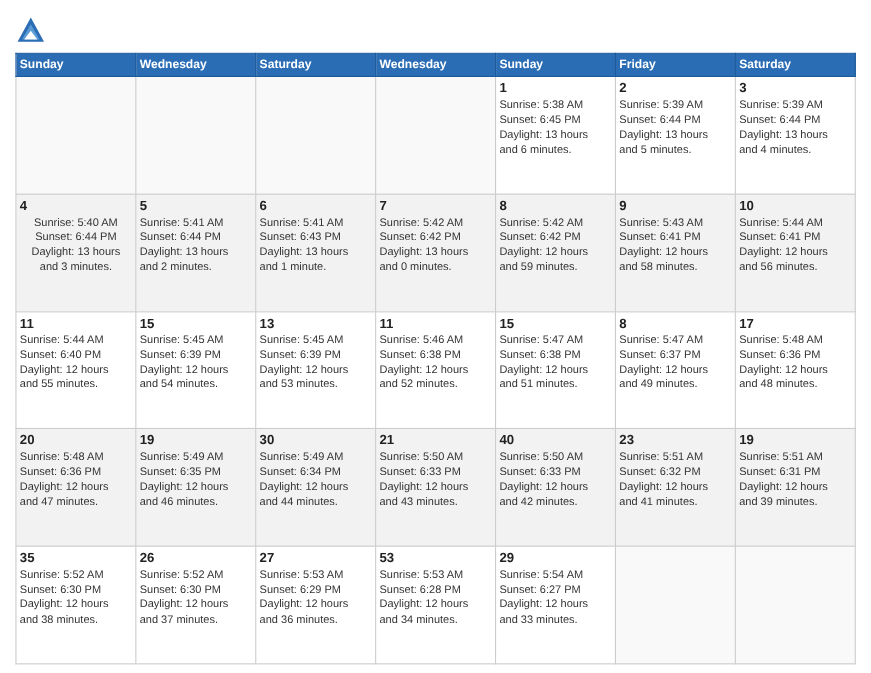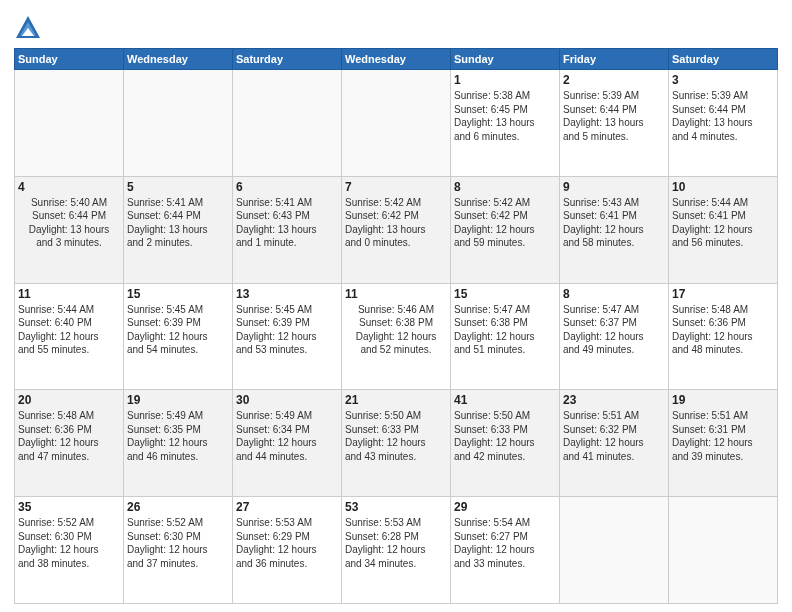--- a/index.html
+++ b/index.html
@@ -236,21 +236,21 @@
           </td>
           <td>
             <span class="day-number">13</span>
             <div class="cell-text" style="white-space: pre-line;">Sunrise: 5:45 AM
 Sunset: 6:39 PM
 Daylight: 12 hours
 and 53 minutes.</div>
           </td>
           <td>
             <span class="day-number">11</span>
-            <div class="cell-text" style="white-space: pre-line; text-align: center;">Sunrise: 5:46 AM
+            <div class="cell-text" style="white-space: pre-line;">Sunrise: 5:46 AM
 Sunset: 6:38 PM
 Daylight: 12 hours
 and 52 minutes.</div>
           </td>
           <td>
             <span class="day-number">15</span>
             <div class="cell-text" style="white-space: pre-line;">Sunrise: 5:47 AM
 Sunset: 6:38 PM
 Daylight: 12 hours
 and 51 minutes.</div>
@@ -293,21 +293,21 @@
 and 44 minutes.</div>
           </td>
           <td>
             <span class="day-number">21</span>
             <div class="cell-text" style="white-space: pre-line;">Sunrise: 5:50 AM
 Sunset: 6:33 PM
 Daylight: 12 hours
 and 43 minutes.</div>
           </td>
           <td>
-            <span class="day-number">41</span>
+            <span class="day-number">40</span>
             <div class="cell-text" style="white-space: pre-line;">Sunrise: 5:50 AM
 Sunset: 6:33 PM
 Daylight: 12 hours
 and 42 minutes.</div>
           </td>
           <td>
             <span class="day-number">23</span>
             <div class="cell-text" style="white-space: pre-line;">Sunrise: 5:51 AM
 Sunset: 6:32 PM
 Daylight: 12 hours

